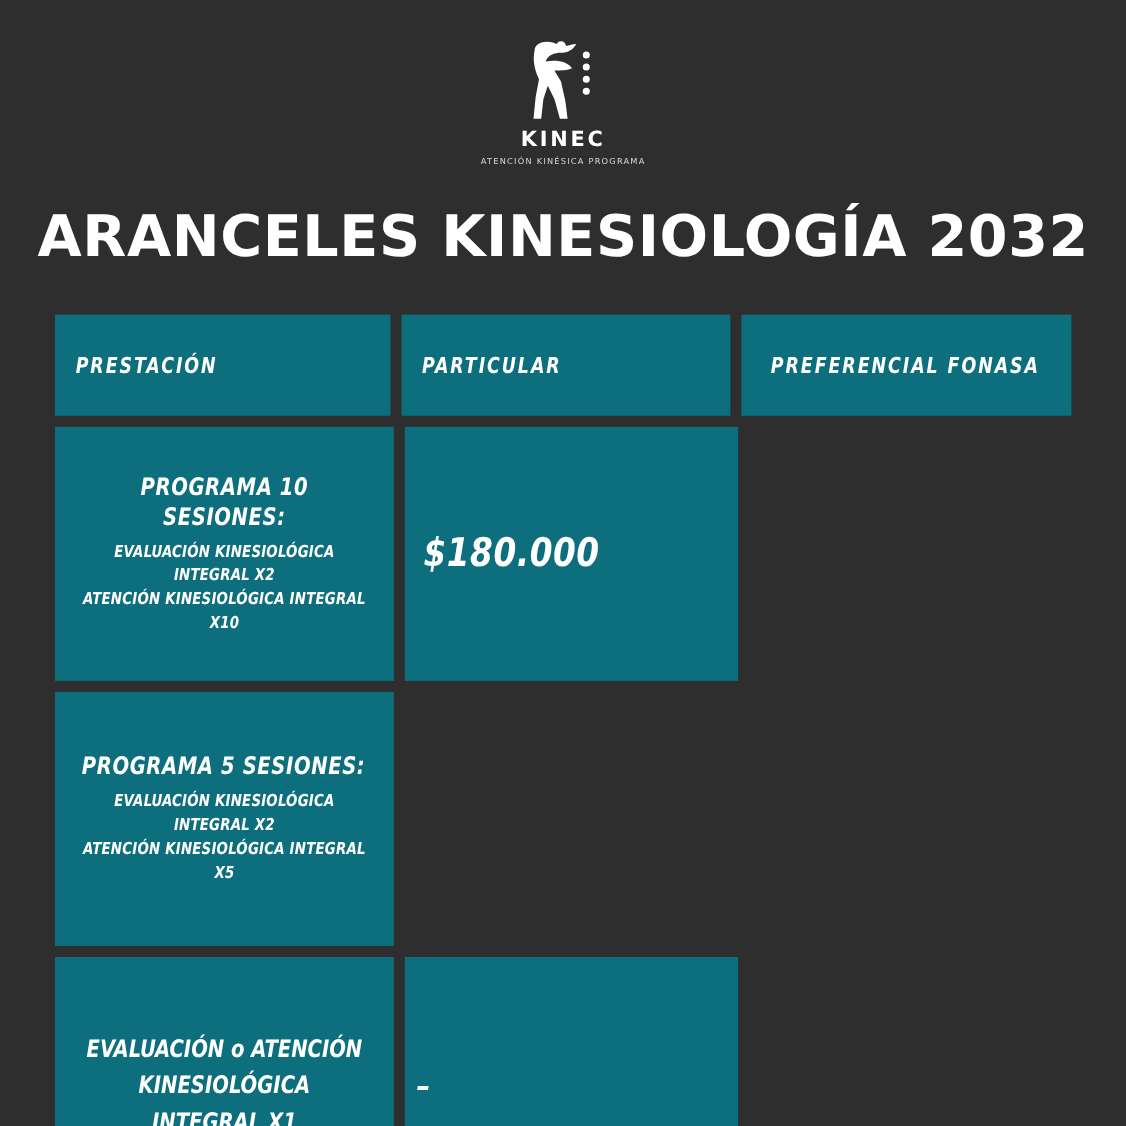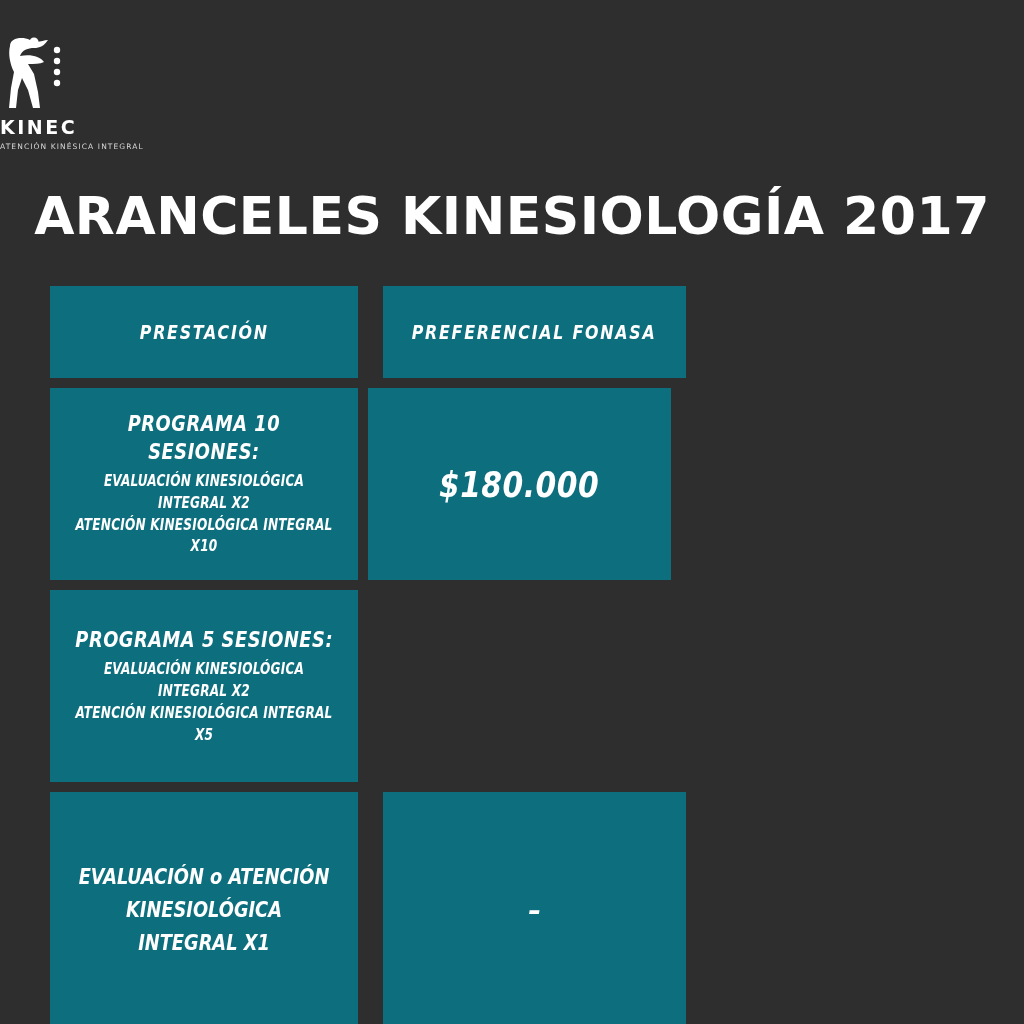--- a/index.html
+++ b/index.html
@@ -18,21 +18,21 @@
   }
 
   
   .logo-block {
     position: absolute;
     top: 34px;
     left: 0;
     width: 1024px;
     display: flex;
     flex-direction: column;
-    align-items: flex-start;
+    align-items: center;
   }
   .logo-mark {
     width: 72px;
     height: 78px;
     position: relative;
   }
   .logo-name {
     color: #ffffff;
     font-weight: bold;
     font-size: 19px;
@@ -73,41 +73,41 @@
     gap: 10px;
   }
   .row {
     display: flex;
     gap: 10px;
   }
   .cell {
     background: #0d6e7d;
     display: flex;
     flex-direction: column;
-    align-items: center;
+    align-items: flex-start;
     justify-content: center;
     text-align: center;
     color: #ffffff;
     padding: 6px 10px;
   }
   .c1 { width: 308px; }
   .c2 { width: 303px; }
-  .c3 { width: 303px; margin-left: 15px; }
+  .c3 { width: 303px; }
 
   .head-row .cell { height: 92px; }
   .head-text {
     font-size: 20px;
     font-weight: bold;
     font-style: italic;
     letter-spacing: 2px;
     font-family: "DejaVu Sans Condensed", "Liberation Sans Narrow", "Liberation Sans", sans-serif;
     transform: scaleX(0.88);
   }
 
-  .body-row .cell { height: 192px; }
+  .body-row .cell { height: 231px; }
   .row-3 .cell { height: 235px; }
 
   .item-title {
     font-size: 22px;
     font-weight: bold;
     font-style: italic;
     letter-spacing: 0.6px;
     font-family: "DejaVu Sans Condensed", "Liberation Sans Narrow", "Liberation Sans", sans-serif;
     transform: scaleX(0.9);
     line-height: 1.25;
@@ -155,30 +155,33 @@
       <svg width="72" height="78" viewBox="0 0 72 78" xmlns="http://www.w3.org/2000/svg">
         <path d="M10 12 C10 4, 22 2, 30 6 C38 10, 42 6, 48 6 C44 12, 40 14, 34 14 C28 14, 22 16, 20 22 C30 20, 40 22, 44 28 C40 30, 34 30, 28 30 L34 40 L38 58 L40 74 L33 74 L28 56 L22 44 L18 56 L16 74 L9 74 L11 54 L14 38 C10 30, 8 20, 10 12 Z" fill="#ffffff"></path>
         <circle cx="34" cy="8" r="4.5" fill="#ffffff"></circle>
         <circle cx="57" cy="16" r="3.2" fill="#ffffff"></circle>
         <circle cx="57" cy="27" r="3.2" fill="#ffffff"></circle>
         <circle cx="57" cy="38" r="3.2" fill="#ffffff"></circle>
         <circle cx="57" cy="49" r="3.2" fill="#ffffff"></circle>
       </svg>
     </div>
     <div class="logo-name">KINEC</div>
-    <div class="logo-tag">ATENCIÓN KINÉSICA INTEGRAL</div>
+    <div class="logo-tag">ATENCIÓN KINÉSICA PROGRAMA</div>
   </div>
 
-  <h1 class="title">ARANCELES KINESIOLOGÍA 2017</h1>
+  <h1 class="title">ARANCELES KINESIOLOGÍA 2032</h1>
 
   <div class="table">
 
     <div class="row head-row">
       <div class="cell c1">
         <div class="head-text">PRESTACIÓN</div>
+      </div>
+      <div class="cell c2">
+        <div class="head-text">PARTICULAR</div>
       </div>
       <div class="cell c3">
         <div class="head-text">PREFERENCIAL FONASA</div>
       </div>
     </div>
 
     <div class="row body-row row-1">
       <div class="cell c1">
         <div class="item-title">PROGRAMA 10 SESIONES:</div>
         <div class="item-sub">

